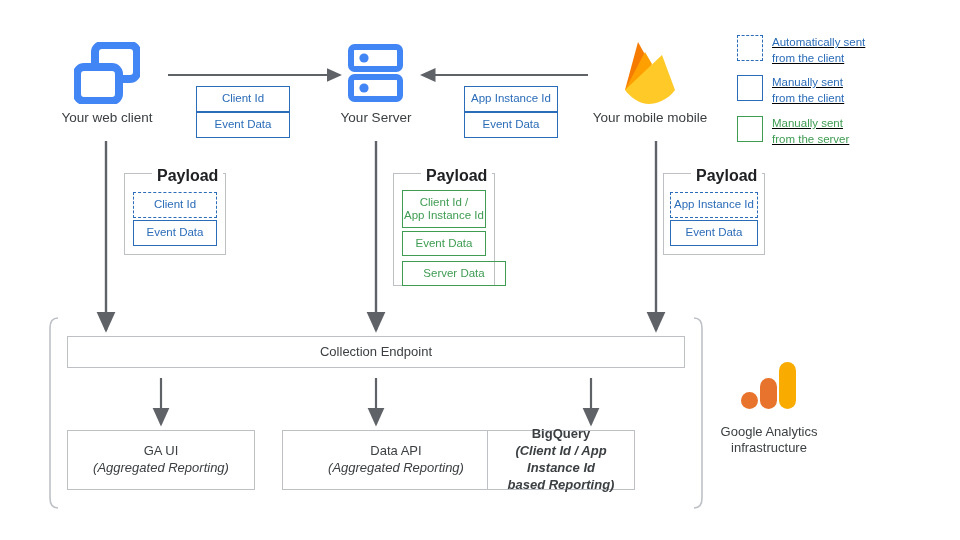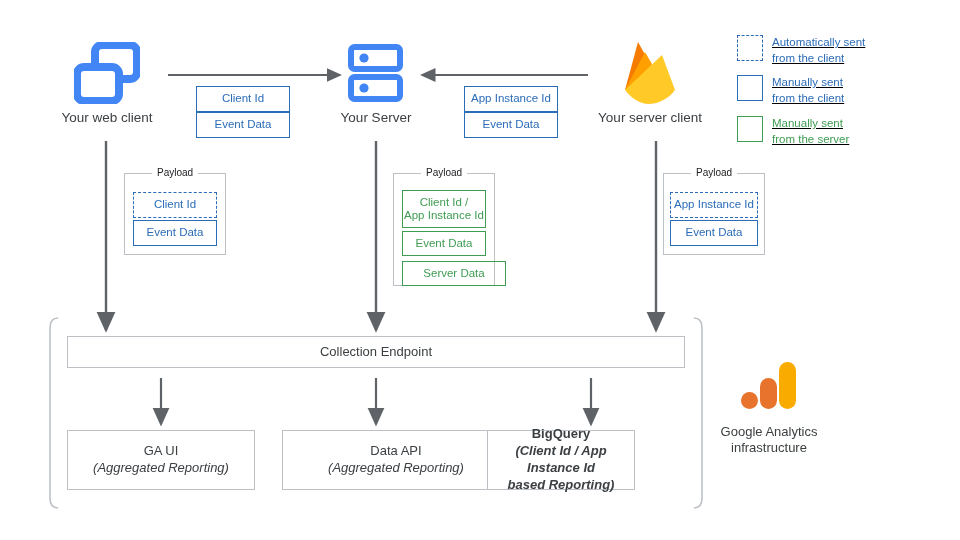--- a/index.html
+++ b/index.html
@@ -12,21 +12,21 @@
 
   
   .chip{box-sizing:border-box;display:flex;align-items:center;justify-content:center;
         text-align:center;font-size:11.5px;line-height:1.15;}
   .chip.blue{border:1.3px solid #2b6cb8;color:#2b6cb8;}
   .chip.blue.dashed{border:1.4px dashed #2b6cb8;}
   .chip.green{border:1.3px solid #3f9c52;color:#3f9c52;}
 
   
   .payload-box{box-sizing:border-box;border:1px solid #bdc1c6;background:#fff;}
-  .payload-title{position:absolute;background:#fff;font-size:10px;font-weight:normal;
+  .payload-title{position:absolute;background:#fff;font-size:16px;font-weight:bold;
                  color:#202124;padding:0 5px;white-space:nowrap;}
 
   
   .greybox{box-sizing:border-box;border:1px solid #bdc1c6;background:#fff;
            display:flex;align-items:center;justify-content:center;text-align:center;
            font-size:13px;color:#3c4043;line-height:1.3;}
   .greybox .sub{font-style:italic;}
 
   
   .legend-row{display:flex;align-items:flex-start;gap:9px;text-decoration:underline;}
@@ -85,21 +85,21 @@
     <rect x="3" y="33" width="49" height="22" rx="3.5" ry="3.5" fill="none" stroke="#4285f4" stroke-width="6"></rect>
     <circle cx="16" cy="44" r="4.6" fill="#4285f4"></circle>
   </svg>
   <div class="abs node-label" style="left:306px;top:110px;width:140px;">Your Server</div>
 
   <svg class="abs" style="left:618px;top:38px;" width="64" height="68" viewBox="0 0 64 68">
     <path d="M7,52 L20,4 L30,22 L20,40 Z" fill="#f57c00"></path>
     <path d="M7,52 L27,14 L34,26 L22,48 Z" fill="#ffa000"></path>
     <path d="M7,52 L44,17 L57,52 C50,62 38,66 31,66 C22,66 13,60 7,52 Z" fill="#ffca28"></path>
   </svg>
-  <div class="abs node-label" style="left:575px;top:110px;width:150px;">Your server client</div>
+  <div class="abs node-label" style="left:575px;top:110px;width:150px;">Your mobile mobile</div>
 
   <div class="abs chip blue" style="left:196px;top:86px;width:94px;height:26px;">Client Id</div>
   <div class="abs chip blue" style="left:196px;top:112px;width:94px;height:26px;">Event Data</div>
 
   <div class="abs chip blue" style="left:464px;top:86px;width:94px;height:26px;">App Instance Id</div>
   <div class="abs chip blue" style="left:464px;top:112px;width:94px;height:26px;">Event Data</div>
 
   <div class="abs payload-box" style="left:124px;top:173px;width:102px;height:82px;"></div>
   <div class="payload-title" style="left:152px;top:167px;">Payload</div>
   <div class="abs chip blue dashed" style="left:133px;top:192px;width:84px;height:26px;">Client Id</div>

